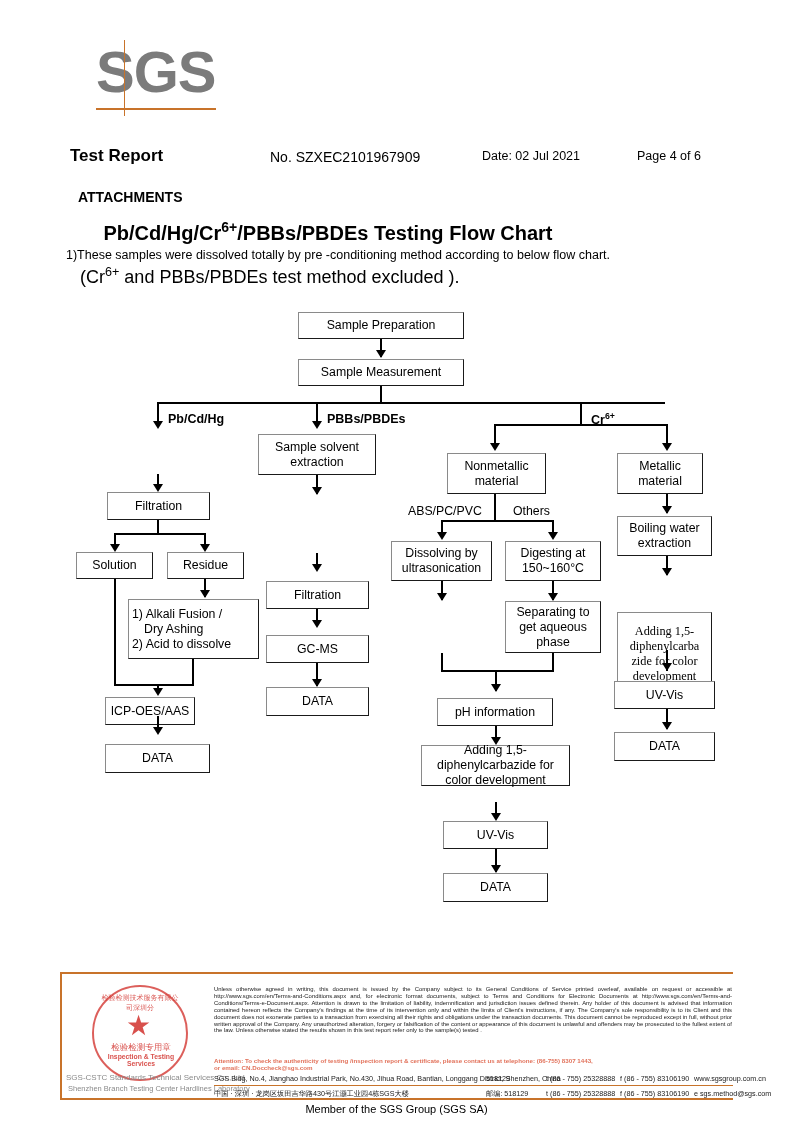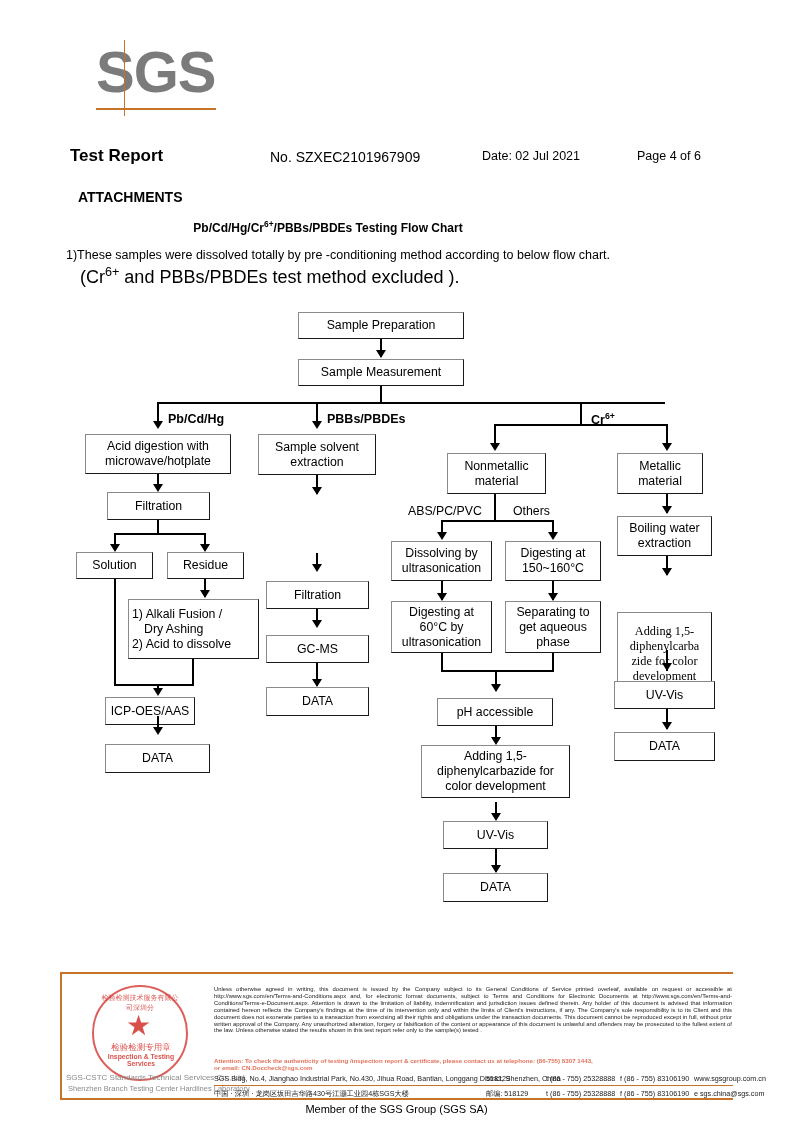--- a/index.html
+++ b/index.html
@@ -23,21 +23,21 @@
 
   #report-header { position:absolute; left:70px; top:146px; width:680px; height:22px; }
   #report-title { position:absolute; left:0; top:0; font-size:17px; font-weight:bold; }
   #report-no    { position:absolute; left:200px; top:3px; font-size:14px; }
   #report-date  { position:absolute; left:412px; top:3px; font-size:12.5px; }
   #report-page  { position:absolute; left:567px; top:3px; font-size:12.5px; }
 
   #attachments { position:absolute; left:78px; top:189px; font-size:14px; font-weight:bold; }
 
   #chart-title { position:absolute; left:0; top:219px; width:656px; text-align:center;
-                 font-size:12px; font-weight:bold; }
+                 font-size:20px; font-weight:bold; }
 
   #note1 { position:absolute; left:66px; top:248px; font-size:12.5px; }
   #note2 { position:absolute; left:80px; top:265px; font-size:18px; }
   sup { font-size:0.7em; vertical-align:super; font-weight:inherit; }
 
   
   #flow { position:absolute; left:0; top:0; width:793px; height:960px; }
   .box {
     position:absolute; box-sizing:border-box;
     border:1.3px solid #1a1a1a; border-top-color:#8a8a8a; border-left-color:#8a8a8a;
@@ -142,21 +142,20 @@
   <div class="arrow" style="left:153px; top:421px;"></div>
   <div class="blabel" style="left:168px; top:412px;">Pb/Cd/Hg</div>
 
   <div class="ln vln" style="left:316px; top:402px; height:24px;"></div>
   <div class="arrow" style="left:312px; top:421px;"></div>
   <div class="blabel" style="left:327px; top:412px;">PBBs/PBDEs</div>
 
   <div class="ln vln" style="left:580px; top:402px; height:24px;"></div>
   <div class="blabel" style="left:591px; top:411px;"><span>Cr</span><sup>6+</sup></div>
 
-  <div class="box" style="left:85px; top:434px; width:146px; height:40px;">Acid digestion with microwave/hotplate</div>
   <div class="ln vln" style="left:157px; top:474px; height:16px;"></div>
   <div class="arrow" style="left:153px; top:484px;"></div>
 
   <div class="box" style="left:107px; top:492px; width:103px; height:28px;">Filtration</div>
 
   <div class="ln vln" style="left:157px; top:520px; height:15px;"></div>
   <div class="ln hln" style="left:114px; top:533px; width:92px;"></div>
   <div class="ln vln" style="left:114px; top:533px; height:14px;"></div>
   <div class="arrow" style="left:110px; top:544px;"></div>
   <div class="ln vln" style="left:204px; top:533px; height:14px;"></div>
@@ -221,34 +220,33 @@
   <div class="arrow" style="left:548px; top:532px;"></div>
 
   <div class="box" style="left:391px; top:541px; width:101px; height:40px;">Dissolving by ultrasonication</div>
   <div class="box" style="left:505px; top:541px; width:96px; height:40px;">Digesting at 150~160°C</div>
 
   <div class="ln vln" style="left:441px; top:581px; height:19px;"></div>
   <div class="arrow" style="left:437px; top:593px;"></div>
   <div class="ln vln" style="left:552px; top:581px; height:19px;"></div>
   <div class="arrow" style="left:548px; top:593px;"></div>
 
-  <div class="box" style="left:391px; top:601px; width:101px; height:52px;">Digesting at 60°C by ultrasonication</div>
   <div class="box" style="left:505px; top:601px; width:96px; height:52px;">Separating to get aqueous phase</div>
 
   <div class="ln vln" style="left:441px; top:653px; height:19px;"></div>
   <div class="ln vln" style="left:552px; top:653px; height:19px;"></div>
   <div class="ln hln" style="left:441px; top:670px; width:113px;"></div>
   <div class="ln vln" style="left:495px; top:670px; height:21px;"></div>
   <div class="arrow" style="left:491px; top:684px;"></div>
 
-  <div class="box" style="left:437px; top:698px; width:116px; height:28px;">pH accessible</div>
+  <div class="box" style="left:437px; top:698px; width:116px; height:28px;">pH information</div>
   <div class="ln vln" style="left:495px; top:726px; height:17px;"></div>
   <div class="arrow" style="left:491px; top:737px;"></div>
 
-  <div class="box" style="left:421px; top:745px; width:149px; height:53px;">Adding 1,5-diphenylcarbazide for color development</div>
+  <div class="box" style="left:421px; top:745px; width:149px; height:41px;">Adding 1,5-diphenylcarbazide for color development</div>
   <div class="ln vln" style="left:495px; top:802px; height:17px;"></div>
   <div class="arrow" style="left:491px; top:813px;"></div>
 
   <div class="box" style="left:443px; top:821px; width:105px; height:28px;">UV-Vis</div>
   <div class="ln vln" style="left:495px; top:849px; height:23px;"></div>
   <div class="arrow" style="left:491px; top:865px;"></div>
 
   <div class="box" style="left:443px; top:873px; width:105px; height:29px;">DATA</div>
 
   <div class="ln vln" style="left:666px; top:494px; height:19px;"></div>
@@ -297,17 +295,17 @@
     <span class="a-tel">t (86 - 755) 25328888</span>
     <span class="a-fax">f (86 - 755) 83106190</span>
     <span class="a-web">www.sgsgroup.com.cn</span>
   </div>
   <div id="addr-sep" style="top:13px; left:0; position:absolute; width:519px; height:1px; background:#c8732a;"></div>
   <div class="addr-row" style="margin-top:2px;">
     <span class="a-main">中国 · 深圳 · 龙岗区坂田吉华路430号江灏工业园4栋SGS大楼</span>
     <span class="a-zip">邮编: 518129</span>
     <span class="a-tel">t (86 - 755) 25328888</span>
     <span class="a-fax">f (86 - 755) 83106190</span>
-    <span class="a-web">e  sgs.china@sgs.com</span>
+    <span class="a-web">e  sgs.method@sgs.com</span>
   </div>
 </div>
 
 <div id="member">Member of the SGS Group (SGS SA)</div>
 
 </body></html>

